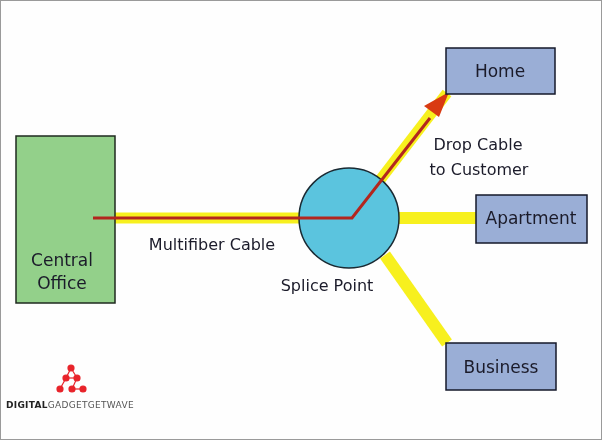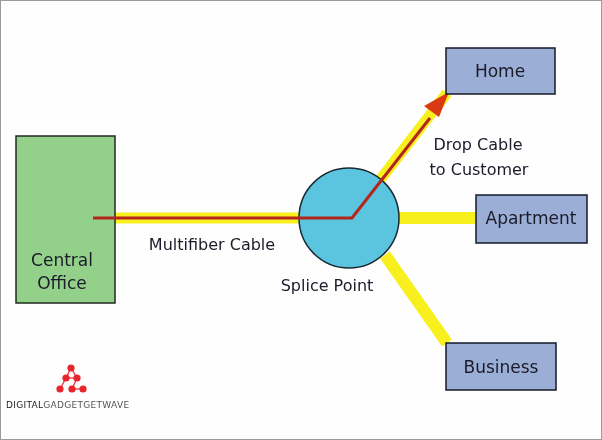--- a/index.html
+++ b/index.html
@@ -1,21 +1,21 @@
 <!DOCTYPE html>
 <html><head>
   <meta charset="utf-8">
   <style>
     html, body { margin:0; padding:0; }
     body { width:602px; height:440px; background:#ffffff; overflow:hidden; }
     .frame { position:absolute; left:0; top:0; width:600px; height:438px; border:1px solid #9a9a9a; background:#fefefe; }
     svg { position:absolute; left:0; top:0; }
     .lbl { font-family:"DejaVu Sans", sans-serif; fill:#1b1b2a; }
     .wm { position:absolute; left:6px; top:400px; font-family:"DejaVu Sans", sans-serif; font-size:9px; letter-spacing:0.3px; color:#555; }
-    .wm b { color:#222; font-weight:normal; }
+    .wm b { color:#222; font-weight:bold; }
   </style>
 </head>
 <body>
 
 <div class="frame"></div>
 
 <svg width="602" height="440" viewBox="0 0 602 440">
 
   <g>
     <line x1="115" y1="218" x2="305" y2="218" stroke="#f7f01e" stroke-width="11"></line>

